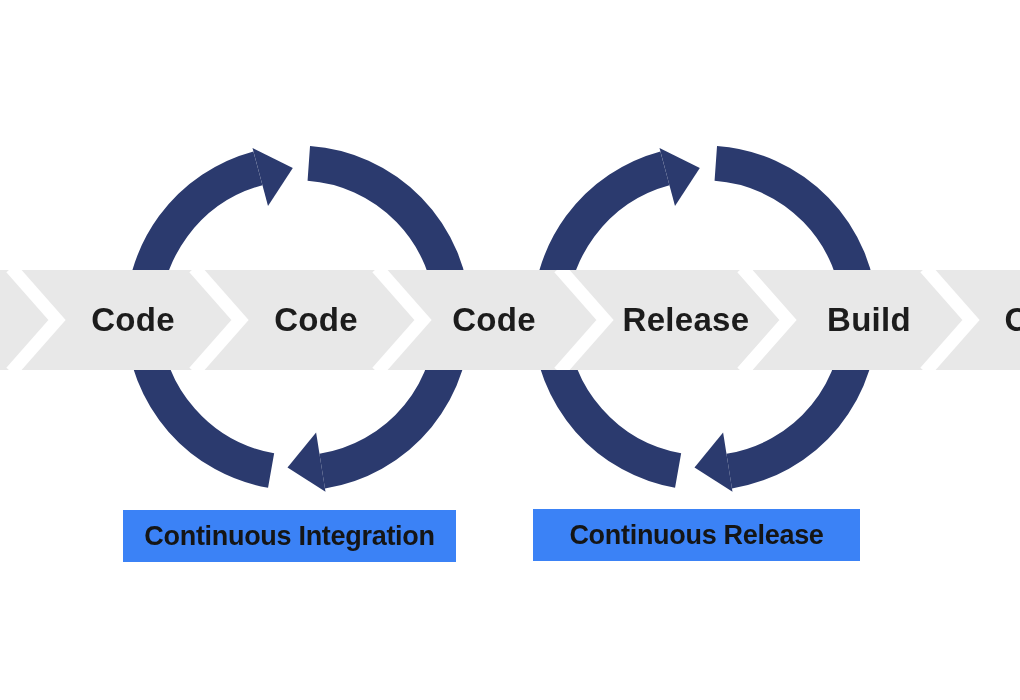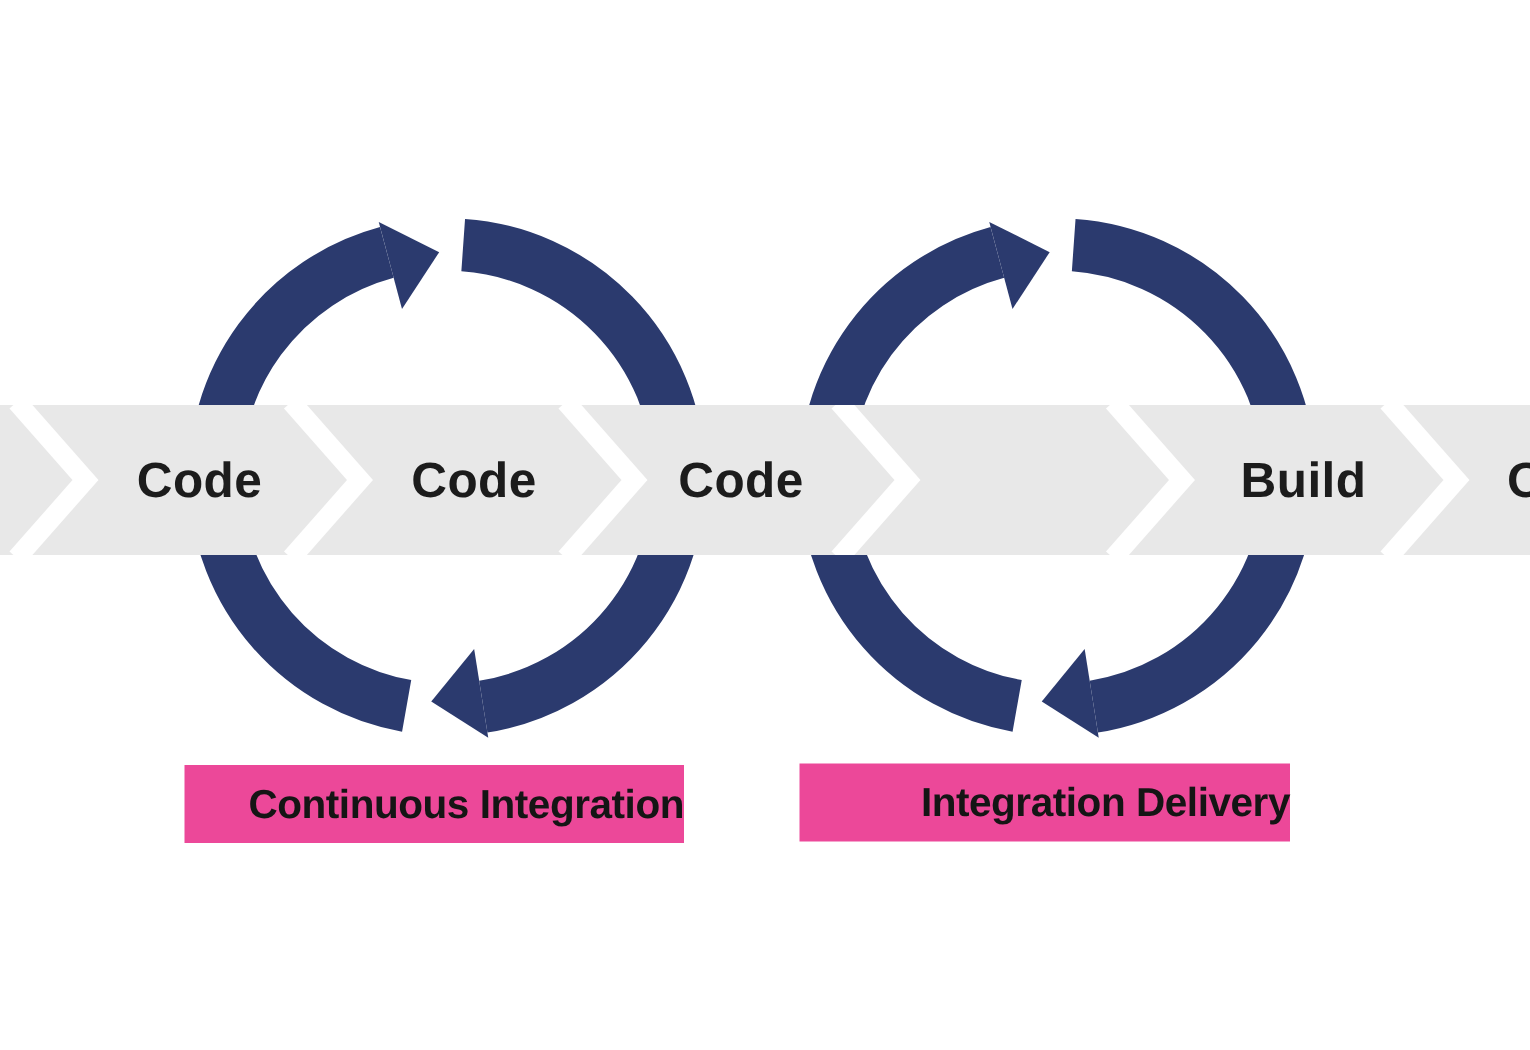--- a/index.html
+++ b/index.html
@@ -21,22 +21,22 @@
   .band-svg{position:absolute;left:0;top:0;}
   .stage-label{
     position:absolute;top:0;height:108px;line-height:100px;
     transform:translateX(-50%);
     font-size:33px;font-weight:600;color:#1c1c1c;
     letter-spacing:0.3px;white-space:nowrap;
   }
   .loop-label{
     position:absolute;z-index:3;
     height:52px;line-height:52px;
-    background:#ec4899;
-    text-align:right;
+    background:#3b82f6;
+    text-align:center;
     font-size:27px;font-weight:700;color:#151515;
     letter-spacing:-0.3px;white-space:nowrap;
   }
   .ci-box{left:123px;top:510px;width:333px;}
   .cd-box{left:533px;top:509px;width:327px;}
 </style>
 </head>
 <body>
 
 <div class="canvas">
@@ -63,20 +63,21 @@
       <path d="M 194.2 -2 L 240 50 L 194.2 102" fill="none" stroke="#ffffff" stroke-width="13"></path>
       <path d="M 377.2 -2 L 423 50 L 377.2 102" fill="none" stroke="#ffffff" stroke-width="13"></path>
       <path d="M 559.2 -2 L 605 50 L 559.2 102" fill="none" stroke="#ffffff" stroke-width="13"></path>
       <path d="M 742.2 -2 L 788 50 L 742.2 102" fill="none" stroke="#ffffff" stroke-width="13"></path>
       <path d="M 925.2 -2 L 971 50 L 925.2 102" fill="none" stroke="#ffffff" stroke-width="13"></path>
     </svg>
 
     <div class="stage-label" style="left:133px">Code</div>
     <div class="stage-label" style="left:316px">Code</div>
     <div class="stage-label" style="left:494px">Code</div>
+    <div class="stage-label" style="left:686px">Release</div>
     <div class="stage-label" style="left:869px">Build</div>
     <div class="stage-label" style="left:1068px">Operate</div>
   </div>
 
   <div class="loop-label ci-box">Continuous Integration</div>
-  <div class="loop-label cd-box">Integration Delivery</div>
+  <div class="loop-label cd-box">Continuous Release</div>
 
 </div>
 
 </body></html>

